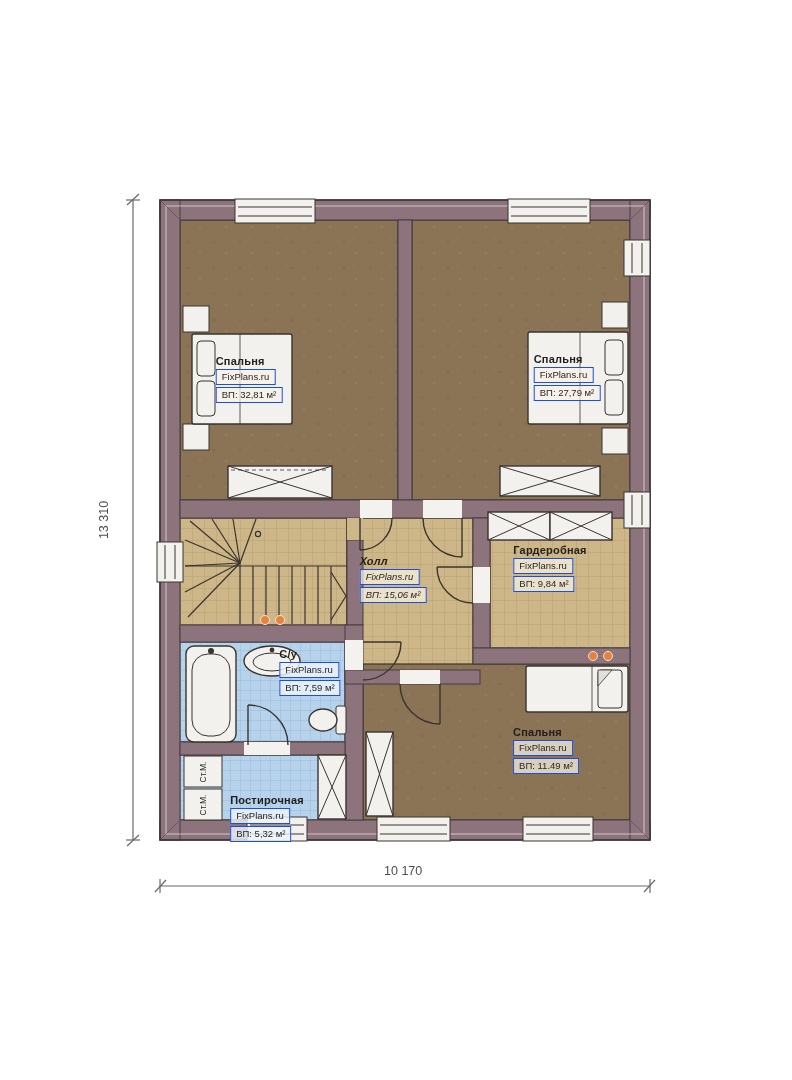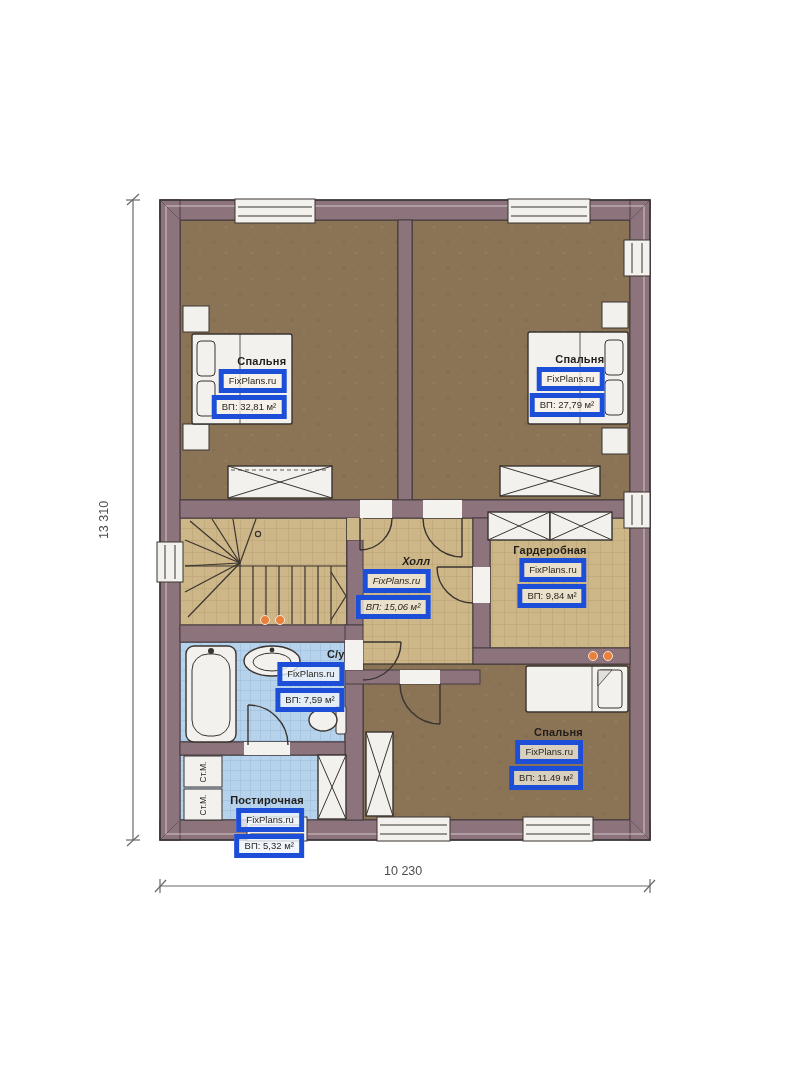--- a/index.html
+++ b/index.html
@@ -13,24 +13,24 @@
   .floor-tile{fill:var(--tile_floor,#cdb687);stroke:var(--outline,#3a3430);stroke-width:1.2;}
   .floor-wet{fill:var(--wet_floor,#b7d3ec);stroke:var(--outline,#3a3430);stroke-width:1.2;}
   .fixture{fill:var(--fixture,#f2f1ee);stroke:var(--outline,#3a3430);stroke-width:1.4;}
   .fixture-thin{fill:var(--fixture,#f2f1ee);stroke:var(--outline,#3a3430);stroke-width:1;}
   .lineart{stroke:var(--outline,#3a3430);stroke-width:1.2;fill:none;}
   .door{stroke:var(--outline,#3a3430);stroke-width:1.4;fill:none;}
   .gapwhite{fill:#f4f2ef;}
   .dot{fill:var(--accent_dot,#e8813c);stroke:#fbe3d2;stroke-width:1;}
   .dimline{stroke:#6b6868;stroke-width:1.2;fill:none;}
 
-  .room-label{position:absolute;display:flex;flex-direction:column;align-items:flex-end;gap:2px;
+  .room-label{position:absolute;display:flex;flex-direction:column;align-items:flex-start;gap:2px;
               transform:translateX(-50%);color:#211e1b;}
   .room-name{font-size:11px;font-weight:bold;letter-spacing:.2px;white-space:nowrap;}
-  .lbl-box{font-size:9.5px;border:5px solid #1d4ed8;padding:1px 5px;line-height:1.25;
+  .lbl-box{font-size:9.5px;border:1px solid #1d4ed8;padding:1px 5px;line-height:1.25;
            background:rgba(247,242,231,.72);white-space:nowrap;color:#2a2621;}
   .wet .lbl-box{background:rgba(238,245,252,.8);}
   .dim-label{position:absolute;font-size:12.5px;color:#4f4c4c;white-space:nowrap;}
   .dim-vertical{transform:rotate(-90deg);transform-origin:center;}
 </style>
 </head>
 <body>
 
 <div class="stage">
 
@@ -344,15 +344,15 @@
     <div class="lbl-box">ВП: 5,32 м²</div>
   </div>
 
   <div class="room-label" style="left:546px;top:726px;">
     <div class="room-name">Спальня</div>
     <div class="lbl-box">FixPlans.ru</div>
     <div class="lbl-box">ВП: 11.49 м²</div>
   </div>
 
   <div class="dim-label dim-vertical" style="left:85px;top:513px;">13 310</div>
-  <div class="dim-label" style="left:384px;top:864px;">10 230</div>
+  <div class="dim-label" style="left:384px;top:864px;">10 170</div>
 
 </div>
 
 </body></html>

